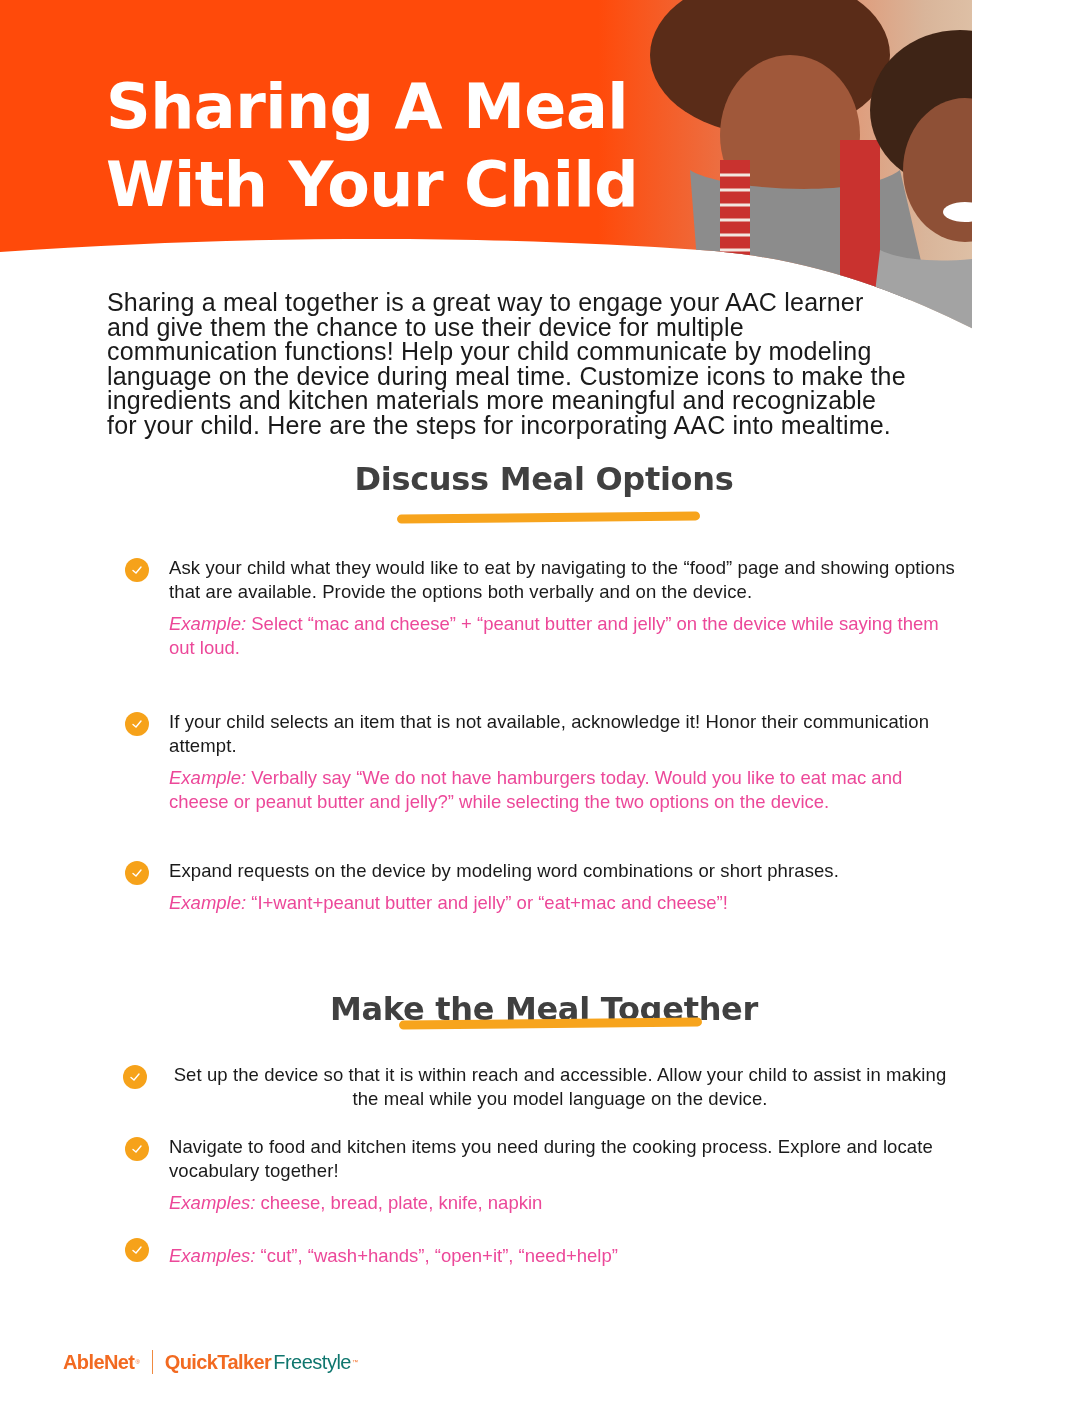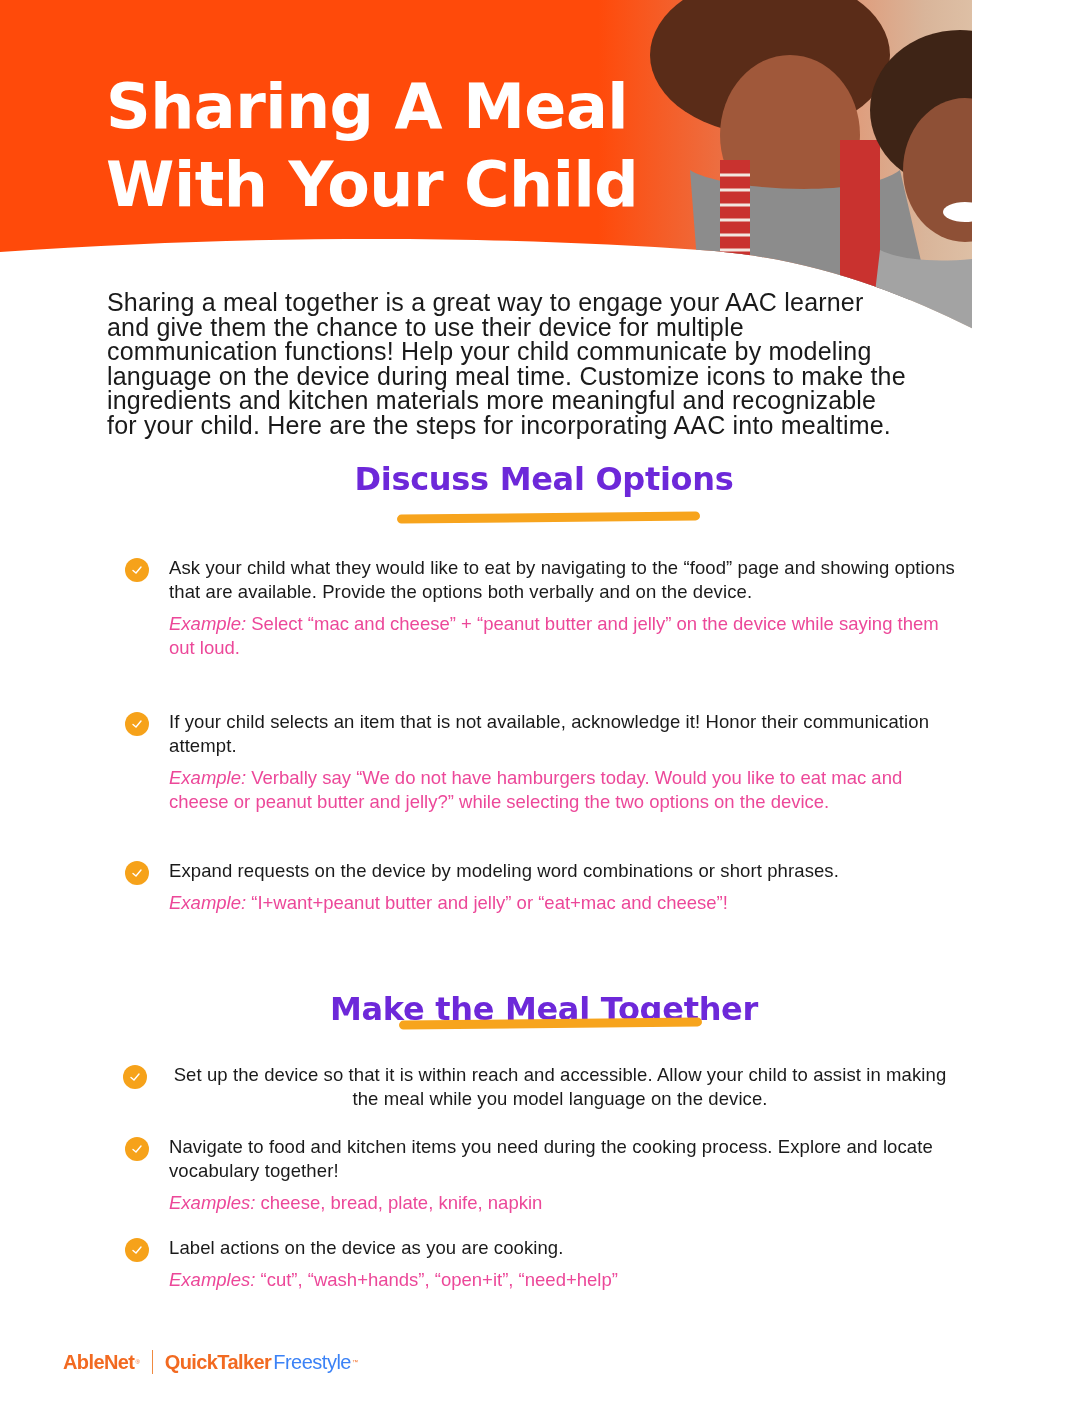--- a/index.html
+++ b/index.html
@@ -6,34 +6,34 @@
   body { width:1088px; height:1408px; background:#ffffff; position:relative; overflow:hidden;
          font-family:"Liberation Sans", sans-serif; color:#111; }
   .hero { position:absolute; left:0; top:0; width:972px; height:420px; overflow:hidden; }
   .hero svg.bg { position:absolute; left:0; top:0; }
   .title { position:absolute; left:106px; top:68px; margin:0; color:#fff;
            font-family:"DejaVu Sans", sans-serif; font-weight:bold; font-size:62px; line-height:78px;
            letter-spacing:-0.5px; }
   .intro { position:absolute; left:107px; top:290px; width:800px; font-size:25px; line-height:24.6px;
            color:#1a1a1a; margin:0; letter-spacing:0.2px; }
   .section-heading { position:absolute; left:0; width:1088px; text-align:center; margin:0;
-           font-family:"DejaVu Sans", sans-serif; font-weight:bold; font-size:32px; color:#6d28d9; letter-spacing:-0.3px; }
+           font-family:"DejaVu Sans", sans-serif; font-weight:bold; font-size:32px; color:#404040; letter-spacing:-0.3px; }
   .underline { position:absolute; height:9px; background:#f7a41d; border-radius:5px; transform:rotate(-0.6deg); }
   .item { position:absolute; left:125px; width:830px; }
   .check { position:absolute; left:0; top:2px; width:24px; height:24px; border-radius:50%; background:#f6a21a;
            display:flex; align-items:center; justify-content:center; }
   .check svg { width:12px; height:12px; }
   .item-text { margin-left:44px; font-size:18.5px; line-height:24px; color:#1a1a1a; letter-spacing:0.1px; }
   .item-example { margin:8px 0 0 44px; font-size:18.5px; line-height:24px; color:#ec4899; }
   .item-example em { font-style:italic; }
   .footer { position:absolute; left:63px; top:1350px; display:flex; align-items:center; font-size:20px; color:#f26a21; }
   .footer .ablenet { font-weight:bold; letter-spacing:-0.6px; }
   .footer .sep { width:1px; height:24px; background:#f08a40; margin:0 12px; }
   .footer .qt { font-weight:bold; letter-spacing:-0.6px; }
-  .footer .fs { color:#3b82f6; letter-spacing:-0.5px; margin-left:2px; }
+  .footer .fs { color:#0f766e; letter-spacing:-0.5px; margin-left:2px; }
   .footer sup { font-size:6px; vertical-align:top; margin-left:1px; }
 </style>
 </head>
 <body>
 
 <div class="hero">
   <svg class="bg" width="1088" height="420" viewBox="0 0 1088 420">
     <defs>
       <linearGradient id="pg" x1="0" y1="0" x2="1" y2="0">
         <stop offset="0" stop-color="#ff4a0a"></stop>
@@ -140,21 +140,20 @@
   <div class="item-text">Navigate to food and kitchen items you need during the cooking process. Explore and locate vocabulary together!</div>
   <div class="item-example"><em>Examples:</em><span> cheese, bread, plate, knife, napkin</span></div>
 </div>
 
 <div class="item" style="top:1236px;">
   <span class="check">
       <svg viewBox="0 0 12 12">
         <path d="M2 6.5 L5 9 L10 3" stroke="#fff" stroke-width="1.4" fill="none" stroke-linecap="round"></path>
       </svg>
     </span>
-  <div class="item-text">Label actions on the device as you are cooking.</div>
   <div class="item-example"><em>Examples:</em><span> “cut”, “wash+hands”, “open+it”, “need+help”</span></div>
 </div>
 
 <div class="footer">
   <span class="ablenet">AbleNet</span>
     <sup>®</sup>
   <span class="sep"></span>
   <span class="qt">QuickTalker</span>
   <span class="fs">Freestyle</span>
     <sup>™</sup>

